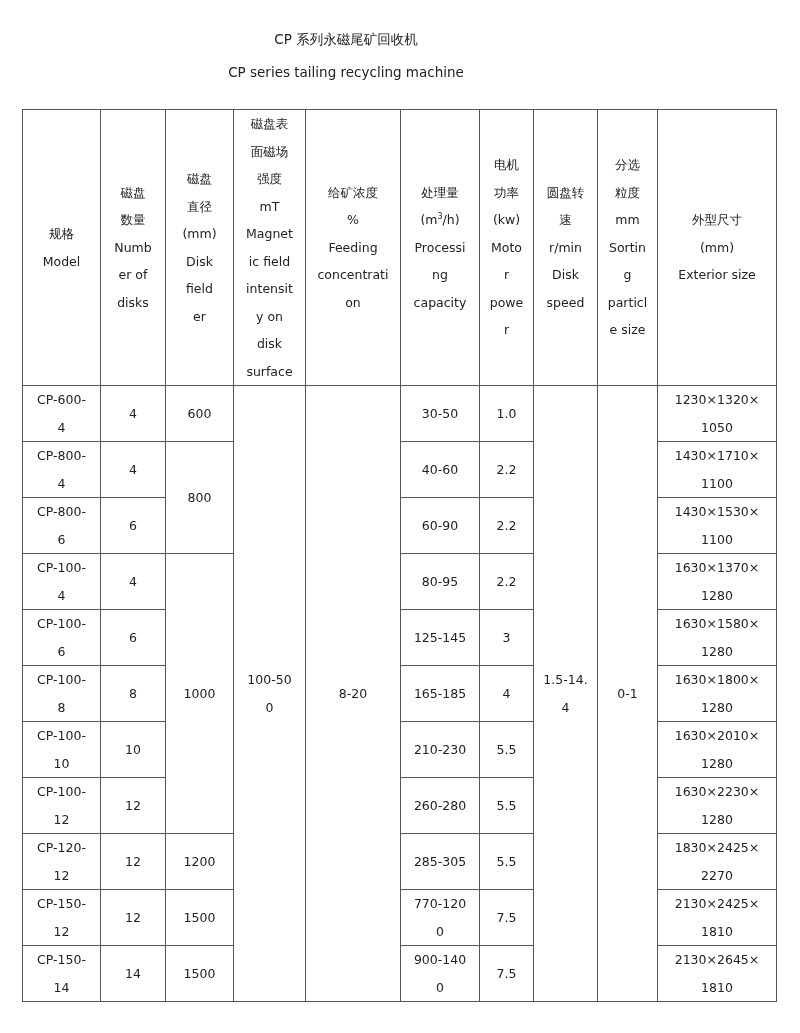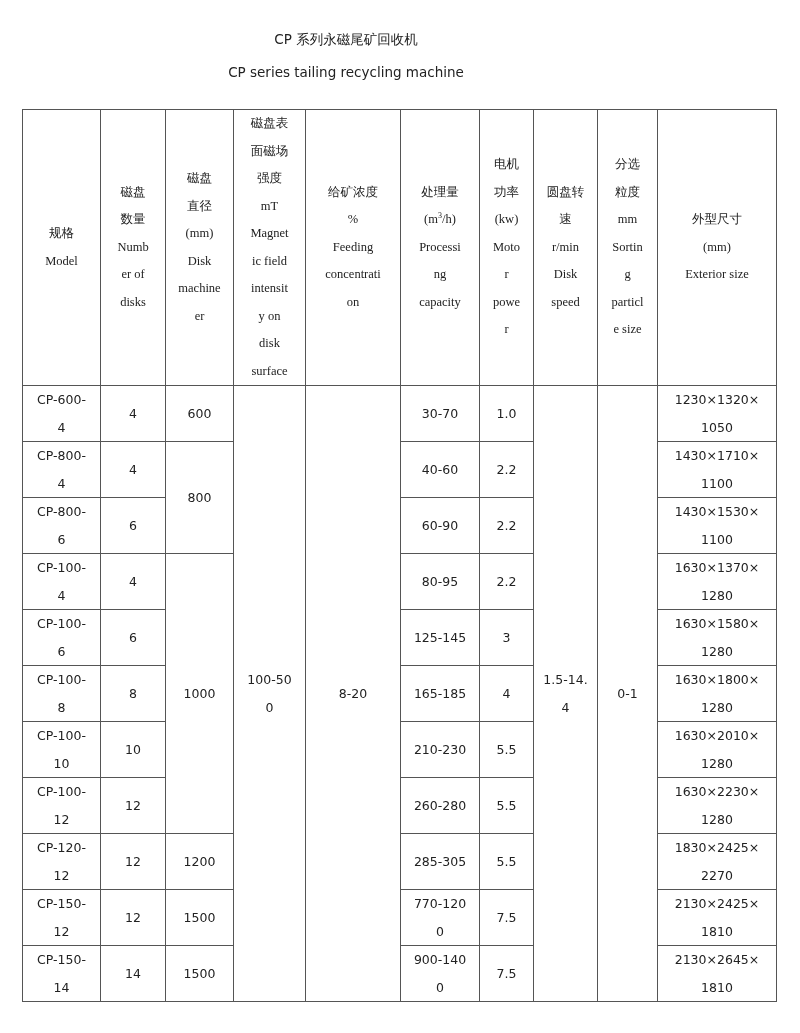--- a/index.html
+++ b/index.html
@@ -2,21 +2,21 @@
 <html><head>
 <meta charset="utf-8">
 <style>
   html, body { margin:0; padding:0; background:#ffffff; }
   body { width:800px; height:1033px; position:relative; font-family:"DejaVu Sans", "Liberation Sans", sans-serif; color:#222; overflow:hidden; }
   .title { position:absolute; left:0; width:692px; text-align:center; font-size:13.5px; }
   .t1 { top:31px; }
   .t2 { top:64px; }
   table.spec { position:absolute; left:22px; top:109px; border-collapse:collapse; table-layout:fixed; width:754px; }
   table.spec td { border:1.5px solid #555; text-align:center; vertical-align:middle; font-size:12.5px; line-height:27.5px; padding:0 2px; word-break:break-all; }
-  tr.hdr td { height:274px;font-family:Liberation Serif, serif; }
+  tr.hdr td { height:274px; }
   tr.row td { height:54.5px; }
   .ln { display:block; }
   sup { font-size:8px; line-height:0; }
 </style>
 </head>
 <body>
 
 <div class="title t1">CP 系列永磁尾矿回收机</div>
 <div class="title t2">CP series tailing recycling machine</div>
 
@@ -44,21 +44,21 @@
           <span class="ln">数量</span>
           <span class="ln">Numb</span>
           <span class="ln">er of</span>
           <span class="ln">disks</span>
         </td>
       <td>
           <span class="ln">磁盘</span>
           <span class="ln">直径</span>
           <span class="ln">(mm)</span>
           <span class="ln">Disk</span>
-          <span class="ln">machine</span>
+          <span class="ln">field</span>
           <span class="ln">er</span>
         </td>
       <td>
           <span class="ln">磁盘表</span>
           <span class="ln">面磁场</span>
           <span class="ln">强度</span>
           <span class="ln">mT</span>
           <span class="ln">Magnet</span>
           <span class="ln">ic field</span>
           <span class="ln">intensit</span>
@@ -117,21 +117,21 @@
           <span class="ln">CP-600-</span>
           <span class="ln">4</span>
         </td>
       <td>4</td>
       <td>600</td>
       <td rowspan="11">
           <span class="ln">100-50</span>
           <span class="ln">0</span>
         </td>
       <td rowspan="11">8-20</td>
-      <td>30-70</td>
+      <td>30-50</td>
       <td>1.0</td>
       <td rowspan="11">
           <span class="ln">1.5-14.</span>
           <span class="ln">4</span>
         </td>
       <td rowspan="11">0-1</td>
       <td>
           <span class="ln">1230×1320×</span>
           <span class="ln">1050</span>
         </td>

